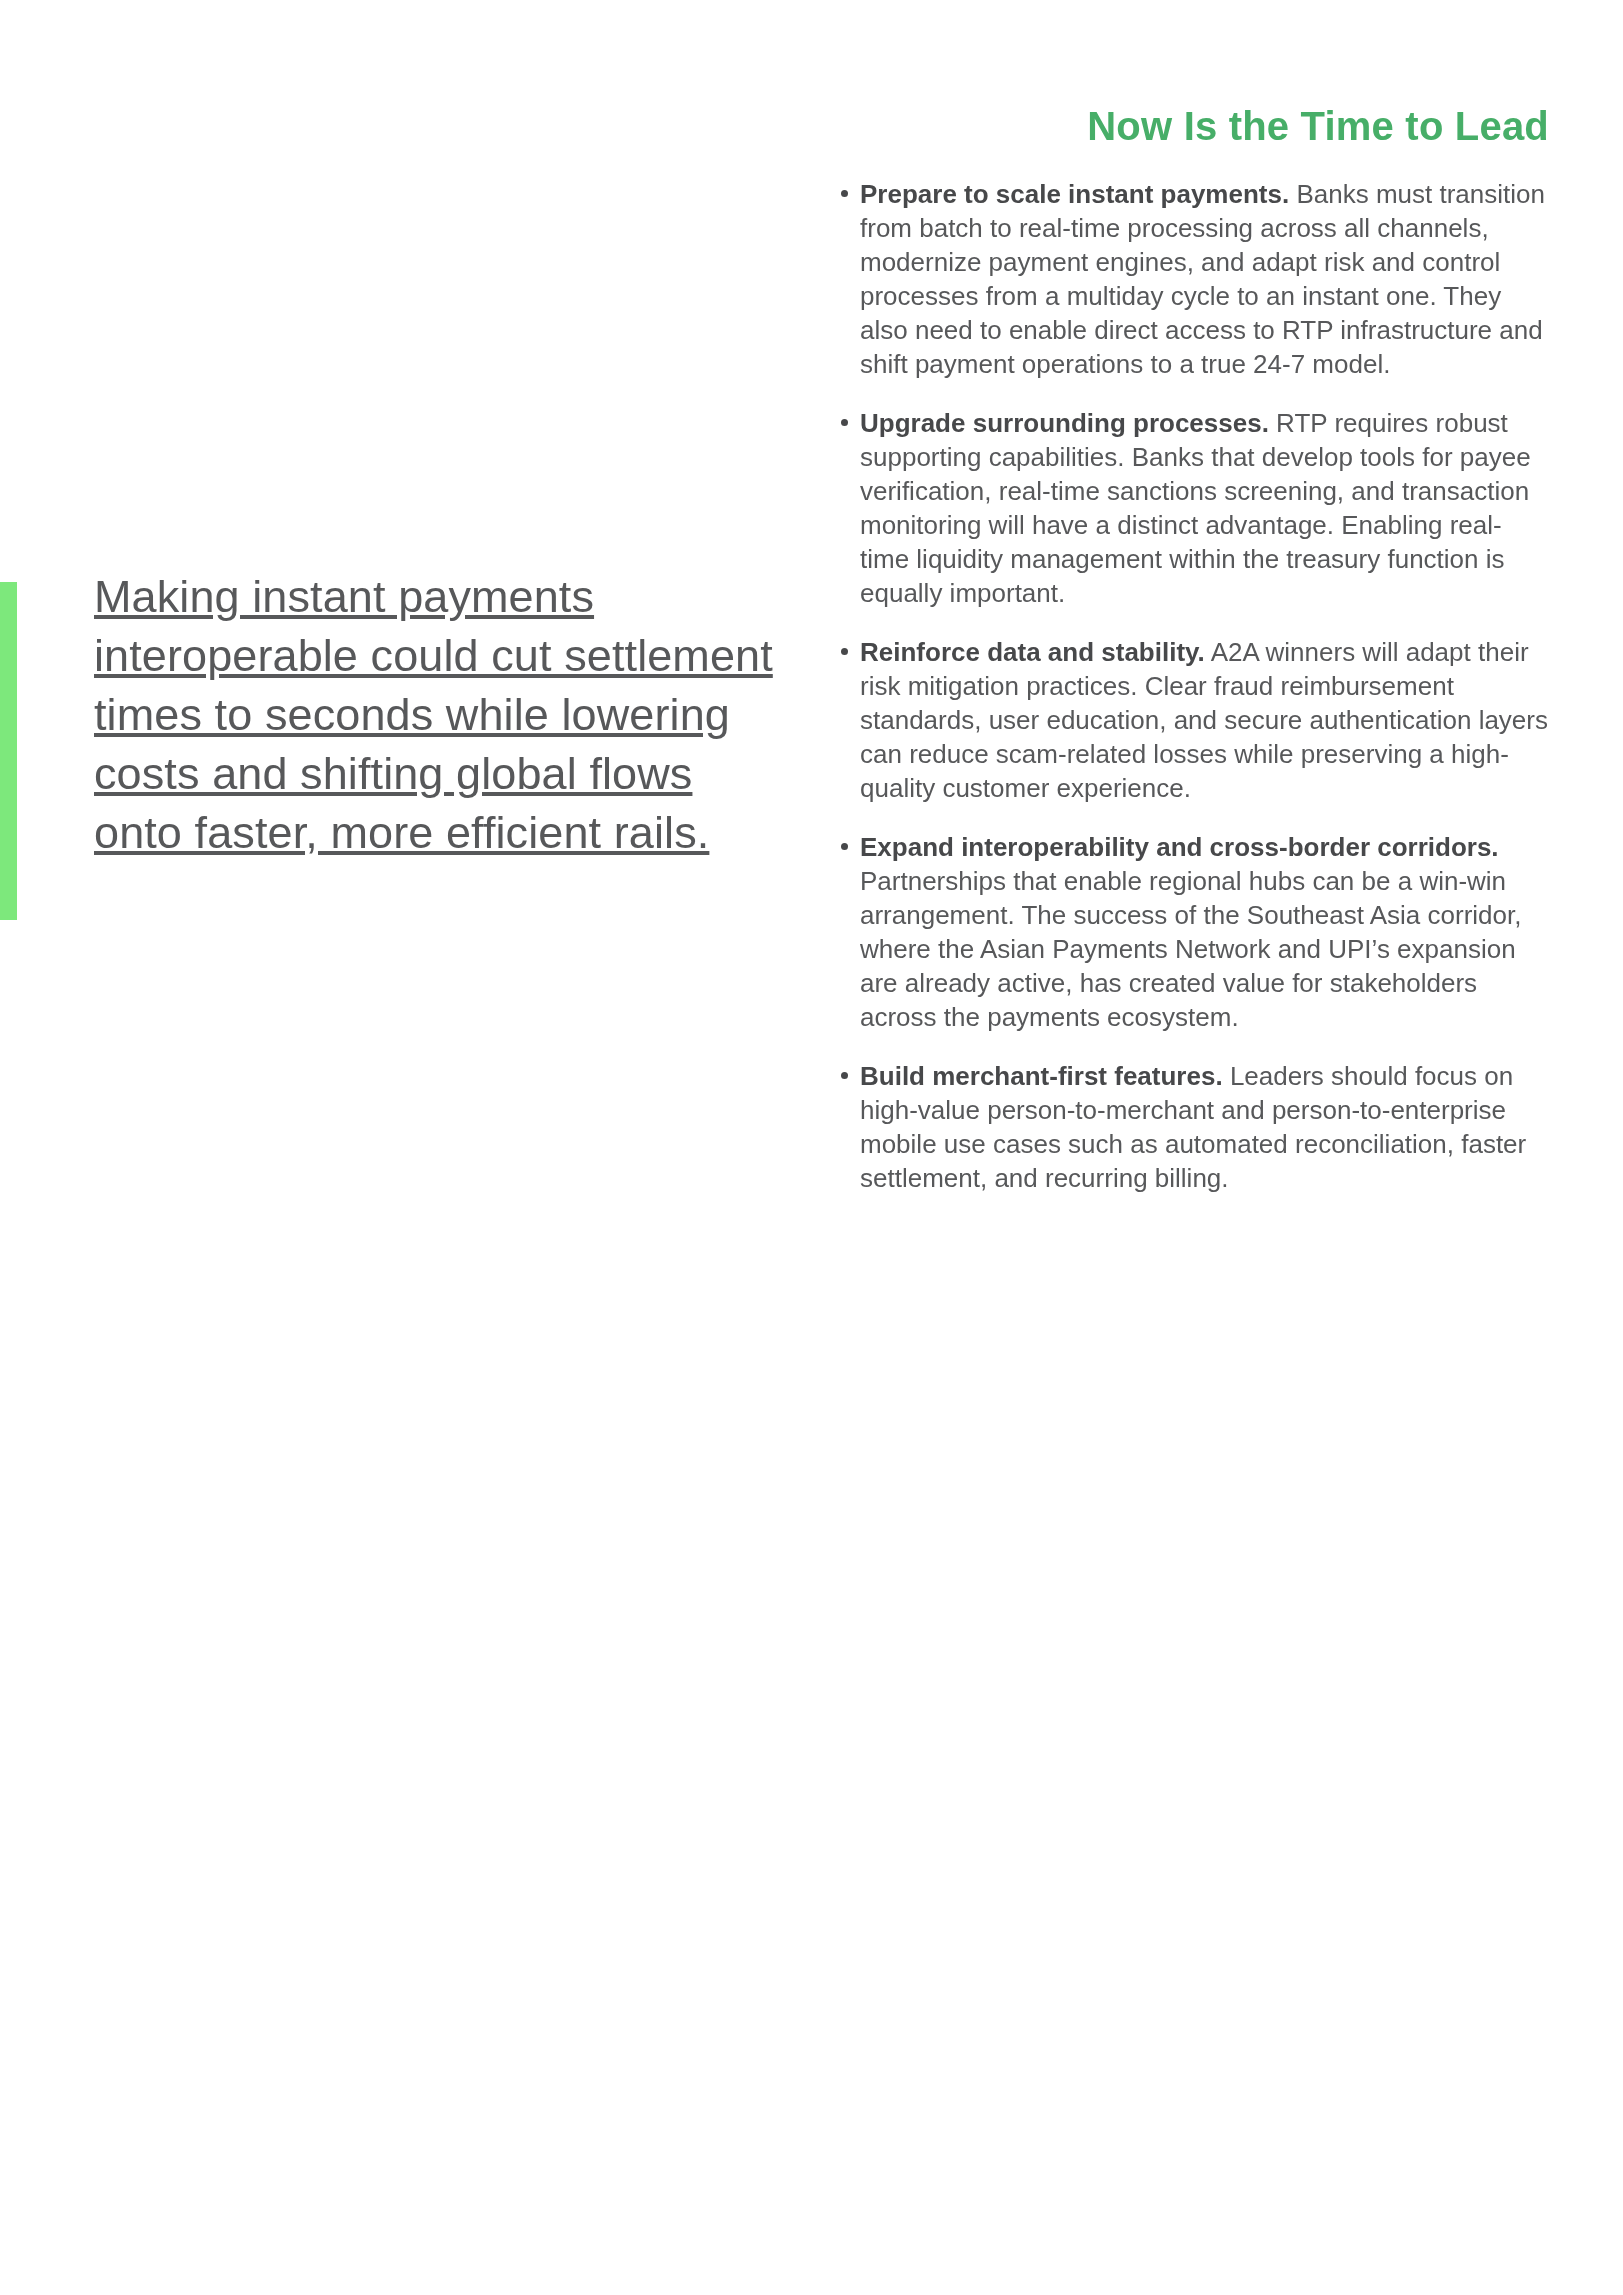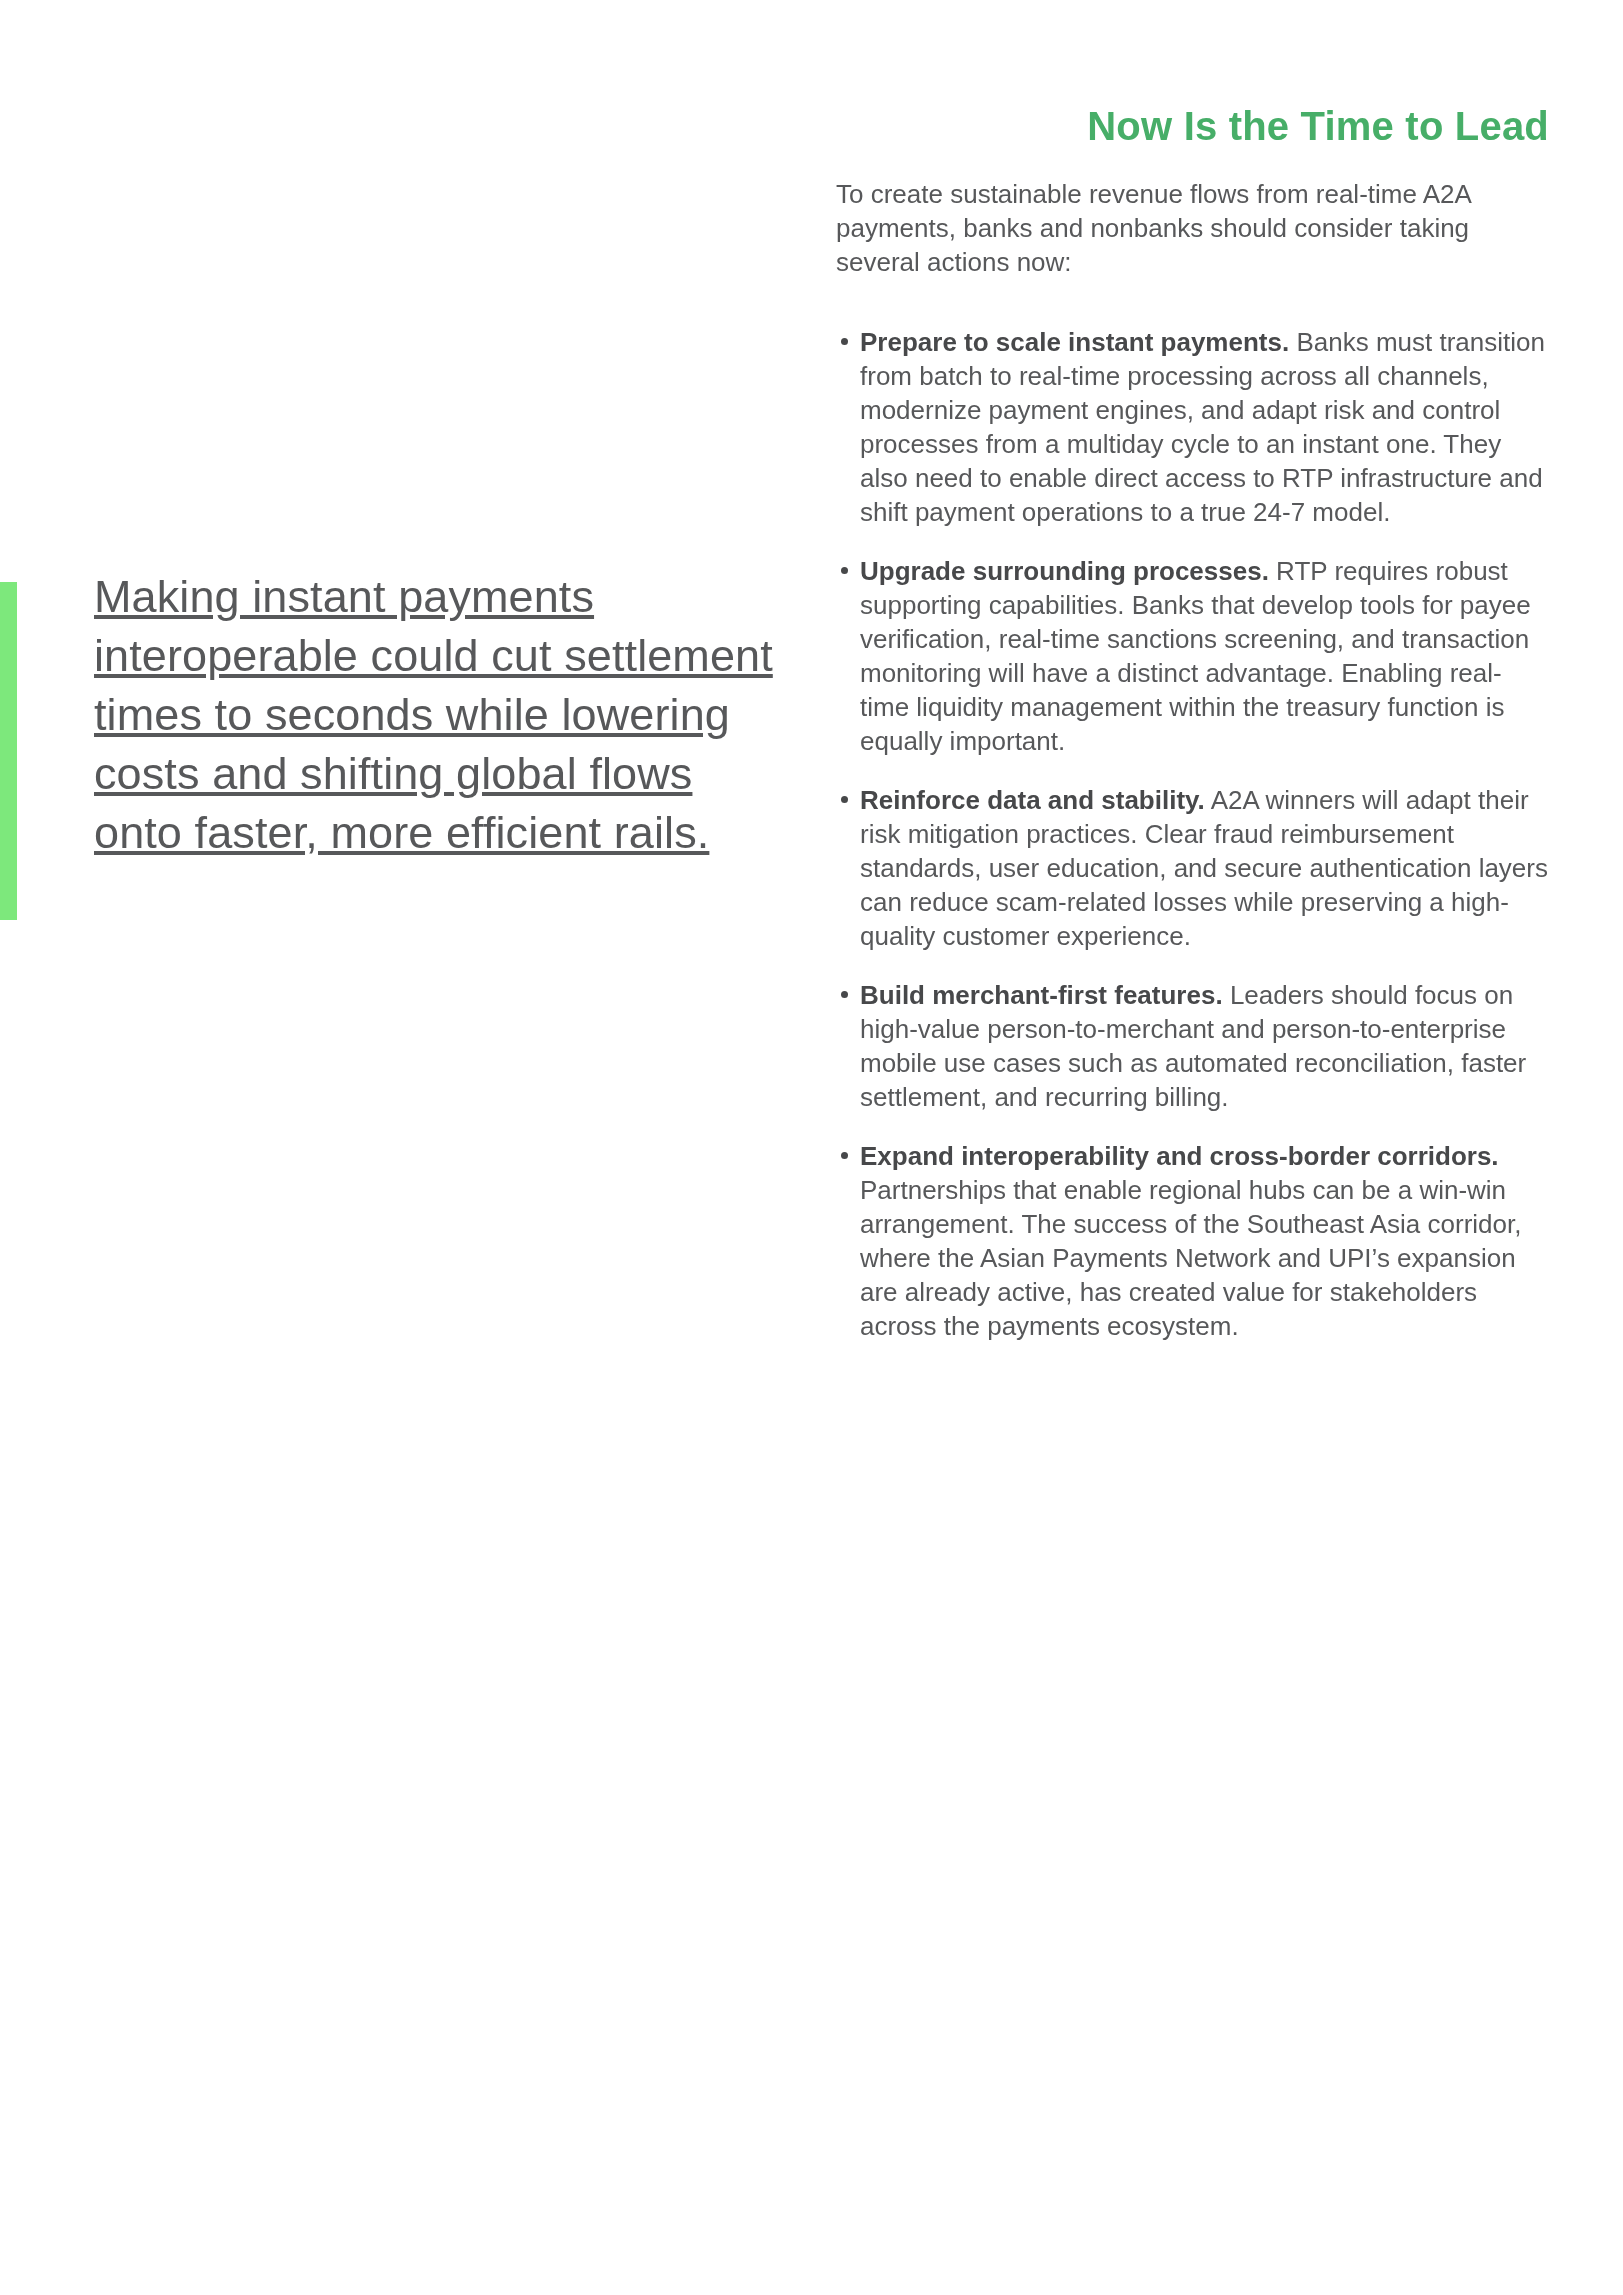--- a/index.html
+++ b/index.html
@@ -117,47 +117,46 @@
 <div class="page">
 
   <div class="accent-bar"></div>
 
   <div class="pull-quote">Making instant payments interoperable could cut settlement times to seconds while lowering costs and shifting global flows onto faster, more efficient rails.</div>
 
   <div class="right-col">
 
     <h1 class="section-heading">Now Is the Time to Lead</h1>
 
-    <p class="intro">To create sustainable revenue flows from real-time A2A payments, banks and nonbanks should consider taking several actions now:</p>
 
     <ul class="actions">
       <li>
         <span class="bullet-dot"></span>
         <span class="lead">Prepare to scale instant payments.</span>
         <span>Banks must transition from batch to real-time processing across all channels, modernize payment engines, and adapt risk and control processes from a multiday cycle to an instant one. They also need to enable direct access to RTP infrastructure and shift payment operations to a true 24-7 model.</span>
       </li>
       <li>
         <span class="bullet-dot"></span>
         <span class="lead">Upgrade surrounding processes.</span>
         <span>RTP requires robust supporting capabilities. Banks that develop tools for payee verification, real-time sanctions screening, and transaction monitoring will have a distinct advantage. Enabling real-time liquidity management within the treasury function is equally important.</span>
       </li>
       <li>
         <span class="bullet-dot"></span>
         <span class="lead">Reinforce data and stability.</span>
         <span>A2A winners will adapt their risk mitigation practices. Clear fraud reimbursement standards, user education, and secure authentication layers can reduce scam-related losses while preserving a high-quality customer experience.</span>
       </li>
       <li>
         <span class="bullet-dot"></span>
-        <span class="lead">Build merchant-first features.</span>
-        <span>Leaders should focus on high-value person-to-merchant and person-to-enterprise mobile use cases such as automated reconciliation, faster settlement, and recurring billing.</span>
+        <span class="lead">Expand interoperability and cross-border corridors.</span>
+        <span>Partnerships that enable regional hubs can be a win-win arrangement. The success of the Southeast Asia corridor, where the Asian Payments Network and UPI’s expansion are already active, has created value for stakeholders across the payments ecosystem.</span>
       </li>
       <li>
         <span class="bullet-dot"></span>
-        <span class="lead">Expand interoperability and cross-border corridors.</span>
-        <span>Partnerships that enable regional hubs can be a win-win arrangement. The success of the Southeast Asia corridor, where the Asian Payments Network and UPI’s expansion are already active, has created value for stakeholders across the payments ecosystem.</span>
+        <span class="lead">Build merchant-first features.</span>
+        <span>Leaders should focus on high-value person-to-merchant and person-to-enterprise mobile use cases such as automated reconciliation, faster settlement, and recurring billing.</span>
       </li>
     </ul>
 
   </div>
 
 
 </div>
 
 
 </body></html>

